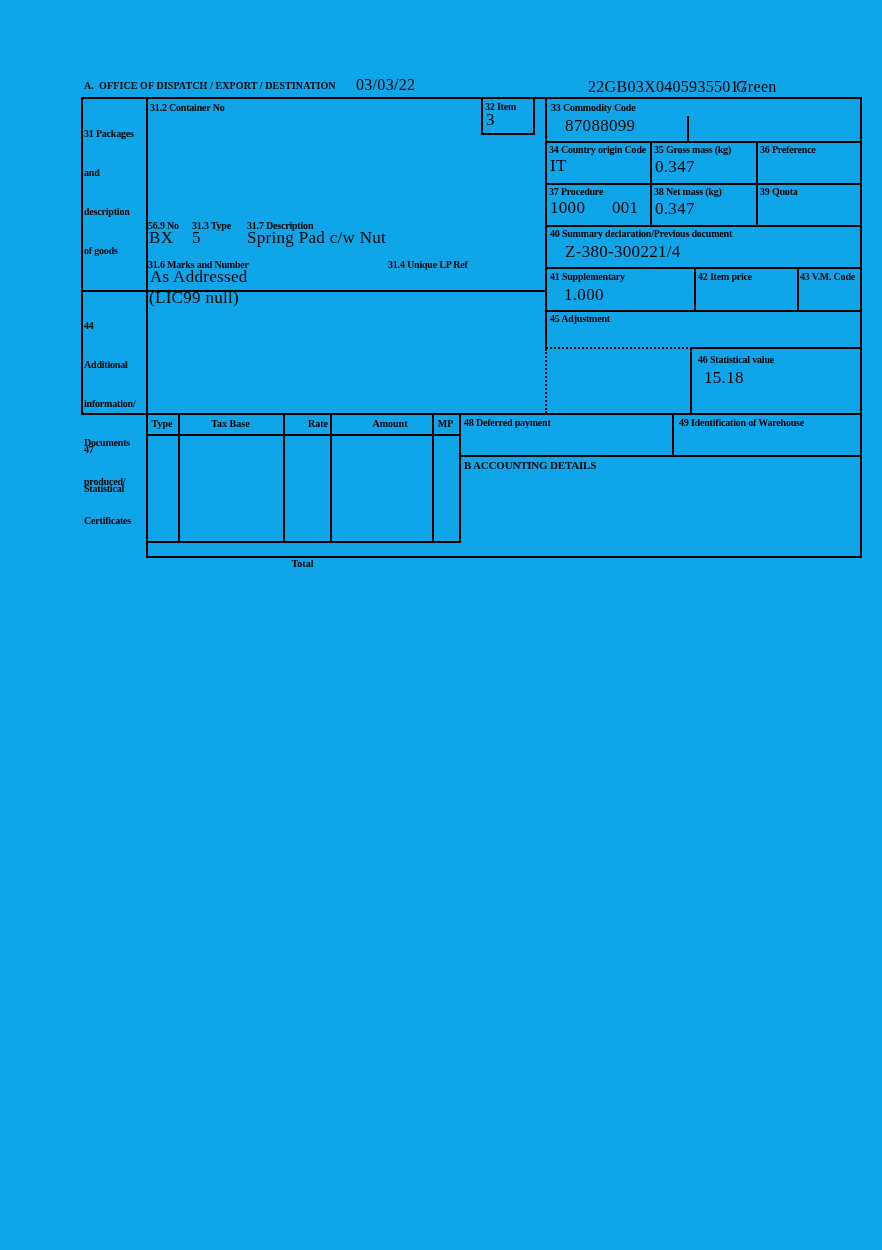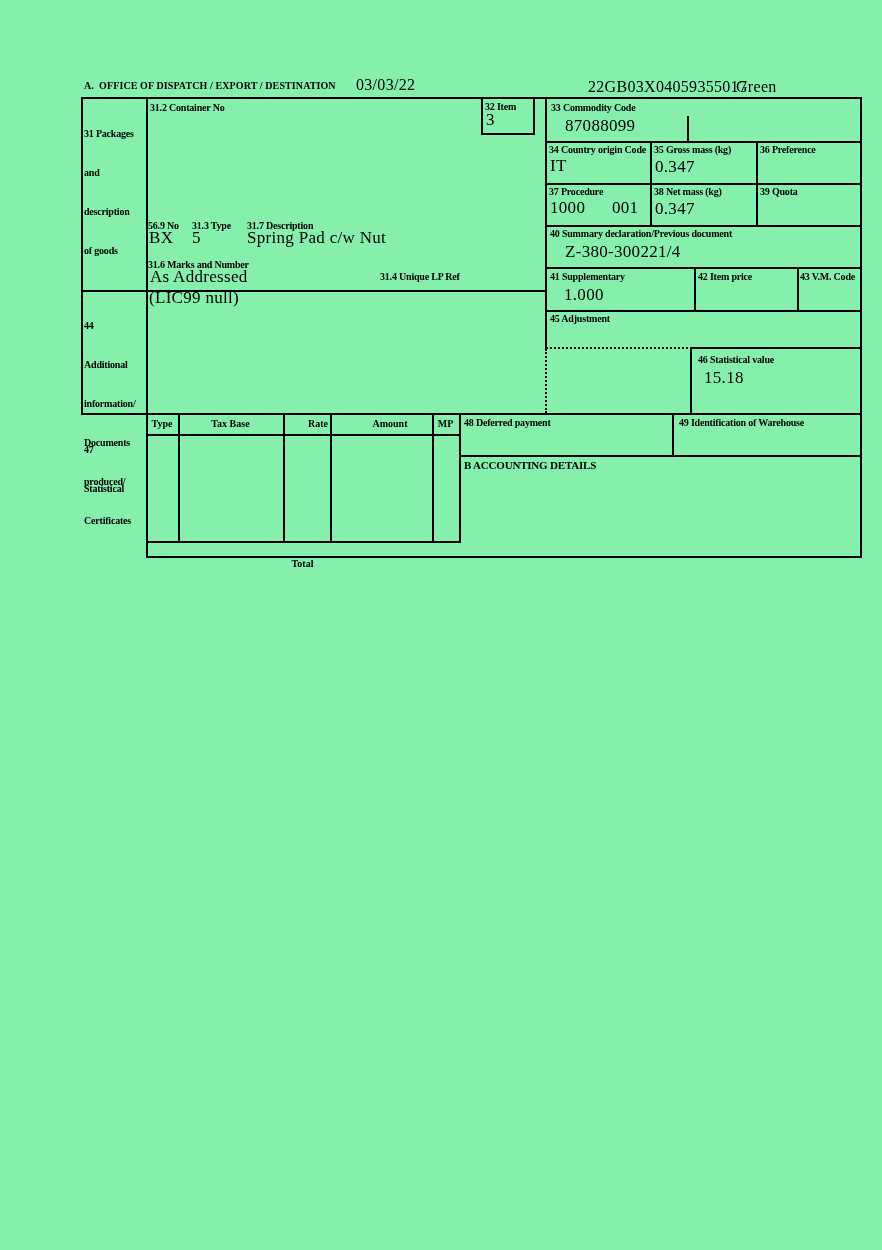--- a/index.html
+++ b/index.html
@@ -1,17 +1,17 @@
 <!DOCTYPE html>
 <html><head>
 <meta charset="utf-8">
 <style>
   html,body{margin:0;padding:0;background:#fff;}
   #canvas{
-    position:relative;width:882px;height:1250px;background:#86efac;
+    position:relative;width:882px;height:1250px;background:#0ea5e9;
     font-family:"Liberation Serif","DejaVu Serif",serif;color:#000;overflow:hidden;
   }
   .abs{position:absolute;white-space:pre;}
   .lbl{font-size:10px;font-weight:bold;line-height:11px;letter-spacing:-0.2px;}
   .lbl-lines{line-height:13px;}
   .val{font-size:17px;line-height:17px;letter-spacing:0.3px;}
   .hdrA{font-size:10px;font-weight:bold;letter-spacing:0.1px;}
   .hdrVal{font-size:16px;line-height:16px;letter-spacing:0.3px;}
   .colhdr{font-size:10px;font-weight:bold;text-align:center;}
   .line{position:absolute;background:#000;}
@@ -41,21 +41,21 @@
   <div class="abs val" style="left:486px;top:111px;">3</div>
 
   <div class="abs lbl" style="left:148px;top:220px;">56.9 No</div>
   <div class="abs lbl" style="left:192px;top:220px;">31.3 Type</div>
   <div class="abs lbl" style="left:247px;top:220px;">31.7 Description</div>
   <div class="abs val" style="left:149px;top:229px;">BX</div>
   <div class="abs val" style="left:192px;top:229px;">5</div>
   <div class="abs val" style="left:247px;top:229px;">Spring Pad c/w Nut</div>
 
   <div class="abs lbl" style="left:148px;top:259px;">31.6 Marks and Number</div>
-  <div class="abs lbl" style="left:380px;top:259px;margin-top:12px;">31.4 Unique LP Ref</div>
+  <div class="abs lbl" style="left:388px;top:259px;">31.4 Unique LP Ref</div>
   <div class="abs val" style="left:150px;top:268px;">As Addressed</div>
 
   <div class="abs lbl" style="left:551px;top:102px;">33 Commodity Code</div>
   <div class="abs val" style="left:565px;top:117px;">87088099</div>
 
   <div class="abs lbl" style="left:549px;top:144px;">34 Country origin Code</div>
   <div class="abs val" style="left:550px;top:157px;">IT</div>
   <div class="abs lbl" style="left:654px;top:144px;">35 Gross mass (kg)</div>
   <div class="abs val" style="left:655px;top:158px;">0.347</div>
   <div class="abs lbl" style="left:760px;top:144px;">36 Preference</div>

